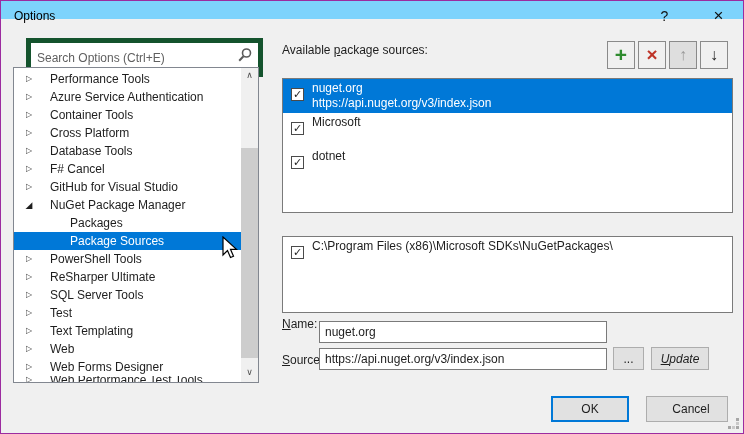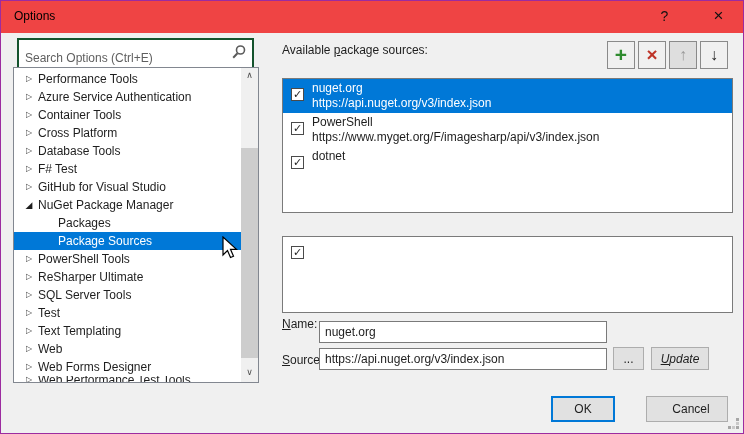--- a/index.html
+++ b/index.html
@@ -3,45 +3,45 @@
 <meta charset="utf-8">
 <style>
   * { margin:0; padding:0; box-sizing:border-box; }
   html,body { width:744px; height:434px; }
   body { font-family:"Liberation Sans", sans-serif; font-size:12px; color:#1e1e1e; }
 
   .dialog { position:relative; width:744px; height:434px; background:#f0f0f0;
             border:1px solid #9c2ba0; overflow:hidden; }
 
   
-  .titlebar { position:absolute; left:0; top:0; width:100%; height:32px; background:#ef4444; }
+  .titlebar { position:absolute; left:0; top:0; width:100%; height:18px; background:#7dd3fc; }
   .title { position:absolute; left:13px; top:8px; font-size:12px; color:#000; }
   .tbarbtn { position:absolute; top:0; width:45px; height:30px; text-align:center;
              line-height:30px; font-size:14px; color:#111; cursor:default; }
   .tbarbtn.help { right:56px; }
   .tbarbtn.close { right:2px; font-size:17px; font-weight:300; }
 
   
-  .search { position:absolute; left:16px; top:37px; width:237px; height:39px;
-            background:#fff; border:2px solid #14532d; }
+  .search { position:absolute; left:25px; top:37px; width:237px; height:39px;
+            background:#fff; border:5px solid #14532d; }
   .search input { position:absolute; left:0; top:0; width:100%; height:100%; border:none;
                   outline:none; padding:0 26px 0 6px; font:12px "Liberation Sans",sans-serif;
                   color:#333; background:transparent; }
   .search input::placeholder { color:#5f5f5f; opacity:1; }
   .search svg { position:absolute; right:5px; top:4px; }
 
   
   .tree { position:absolute; left:12px; top:66px; width:246px; height:316px;
           background:#fff; border:1px solid #828790; overflow:hidden; }
   .trows { position:absolute; left:0; top:2px; width:229px; }
   .trow { height:18px; line-height:18px; white-space:nowrap; display:flex; align-items:center; }
   .tg { display:inline-block; width:12px; margin-left:9px; font-size:8px; color:#444;
         text-align:center; flex:0 0 12px; }
   .tg.exp { font-size:9px; color:#1e1e1e; }
-  .tl { margin-left:3px; }
+  .tl { margin-left:15px; }
   .trow.child .tg { visibility:hidden; margin-left:29px; }
   .trow.sel { background:#0078d7; }
   .trow.sel .tl { color:#fff; }
   .trow.clipped { height:8px; overflow:hidden; }
 
   
   .vscroll { position:absolute; right:0; top:0; width:17px; height:100%; background:#f0f0f0; }
   .varrow { position:absolute; left:0; width:17px; height:17px; text-align:center;
             font-size:9px; color:#505050; line-height:15px; }
   .varrow.up { top:0; }
@@ -127,21 +127,21 @@
       <div class="trow">
           <span class="tg">▷</span>
           <span class="tl">Cross Platform</span>
         </div>
       <div class="trow">
           <span class="tg">▷</span>
           <span class="tl">Database Tools</span>
         </div>
       <div class="trow">
           <span class="tg">▷</span>
-          <span class="tl">F# Test</span>
+          <span class="tl">F# Cancel</span>
         </div>
       <div class="trow">
           <span class="tg">▷</span>
           <span class="tl">GitHub for Visual Studio</span>
         </div>
       <div class="trow">
           <span class="tg exp">◢</span>
           <span class="tl">NuGet Package Manager</span>
         </div>
       <div class="trow child">
@@ -223,22 +223,21 @@
       <div class="scol">
         <div class="sname">nuget.org</div>
         <div class="surl">https://api.nuget.org/v3/index.json</div>
       </div>
     </div>
     <div class="srow">
       <span class="cb">
           <span class="ck">✓</span>
         </span>
       <div class="scol">
-        <div class="sname">PowerShell</div>
-        <div class="surl">https://www.myget.org/F/imagesharp/api/v3/index.json</div>
+        <div class="sname">Microsoft</div>
       </div>
     </div>
     <div class="srow">
       <span class="cb">
           <span class="ck">✓</span>
         </span>
       <div class="scol">
         <div class="sname">dotnet</div>
       </div>
     </div>
@@ -247,39 +246,40 @@
   <div class="lbl" style="left:281px; top:219px;margin-top:25px;">
     <span></span><u>M</u><span>achine-wide package sources:</span>
   </div>
 
   <div class="mchlist">
     <div class="srow">
       <span class="cb">
           <span class="ck">✓</span>
         </span>
       <div class="scol">
+        <div class="surl">C:\Program Files (x86)\Microsoft SDKs\NuGetPackages\</div>
       </div>
     </div>
   </div>
 
   <div class="lbl" style="left:281px; top:316px;">
     <span></span><u>N</u><span>ame:</span>
   </div>
   <input class="field" style="left: 318px; top: 320px; width: 288px;" value="nuget.org">
 
   <div class="lbl" style="left:281px; top:352px;">
     <span></span><u>S</u><span>ource:</span>
   </div>
   <input class="field" style="left: 318px; top: 347px; width: 288px;" value="https://api.nuget.org/v3/index.json">
   <button class="btn" style="left:612px; top:346px; width:31px; height:23px;">...</button>
   <button class="btn" style="left:650px; top:346px; width:58px; height:23px;font-style:italic;">
     <span></span><u>U</u><span>pdate</span>
   </button>
 
-  <button class="btn ok" style="left:550px; top:395px; width:64px; height:26px;">OK</button>
+  <button class="btn ok" style="left:550px; top:395px; width:78px; height:26px;">OK</button>
   <button class="btn" style="left:645px; top:395px; width:82px; height:26px;padding-left:8px;">Cancel</button>
 
   <svg class="grip" width="13" height="13" viewBox="0 0 13 13">
     <rect x="9" y="1" width="3" height="3" fill="#a6a6a6"></rect>
     <rect x="9" y="9" width="3" height="3" fill="#a6a6a6"></rect>
     <rect x="1" y="9" width="3" height="3" fill="#a6a6a6"></rect>
     <rect x="9" y="5" width="3" height="3" fill="#c9c9c9"></rect>
     <rect x="5" y="9" width="3" height="3" fill="#c9c9c9"></rect>
   </svg>
 

